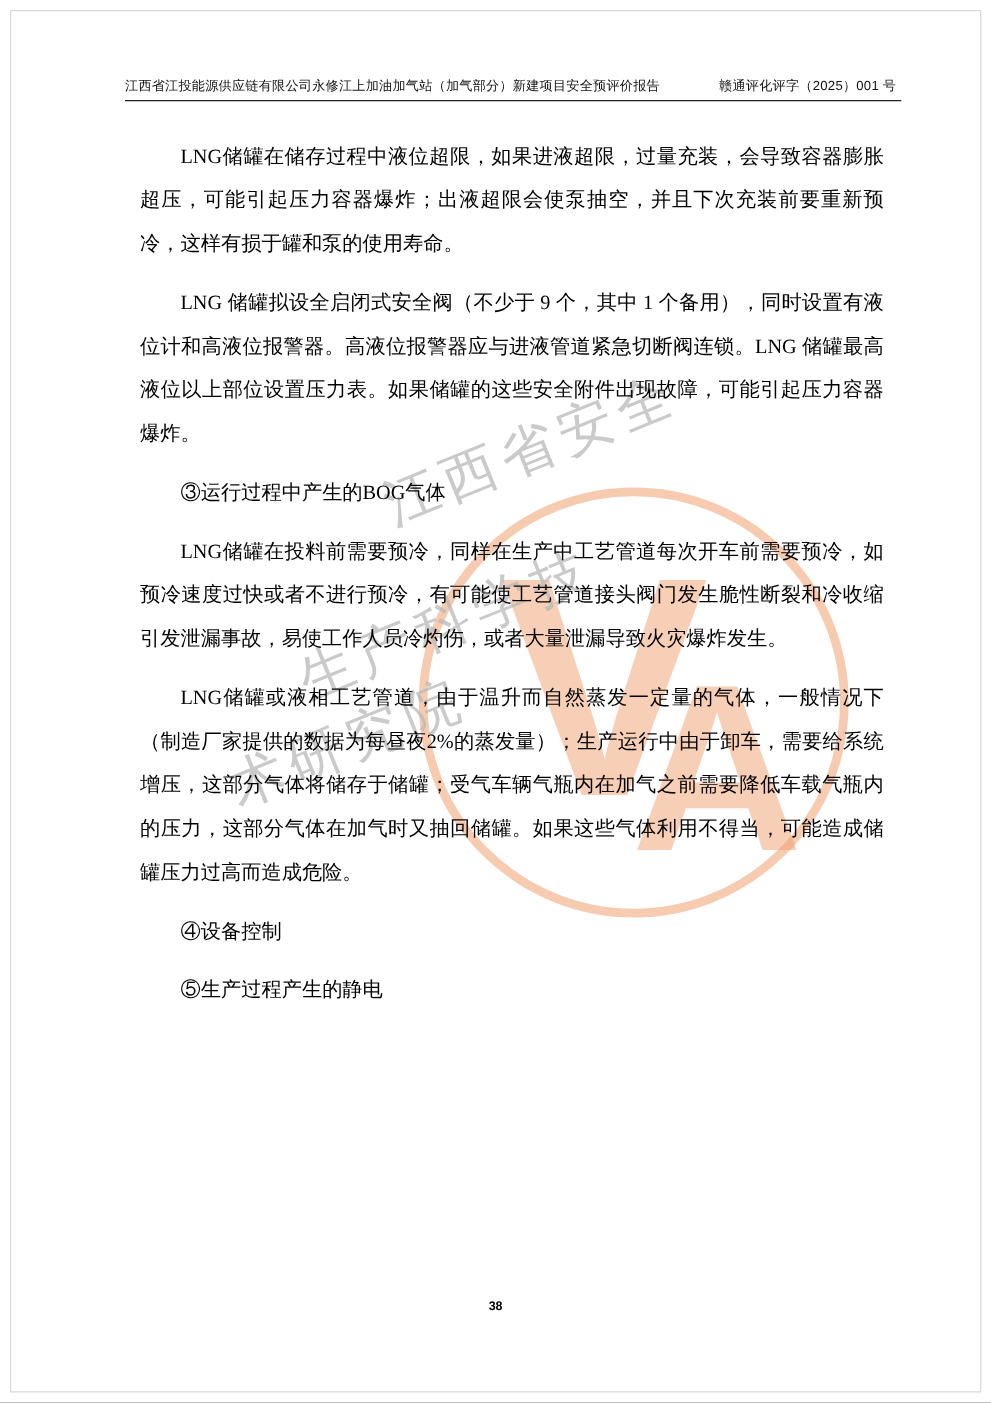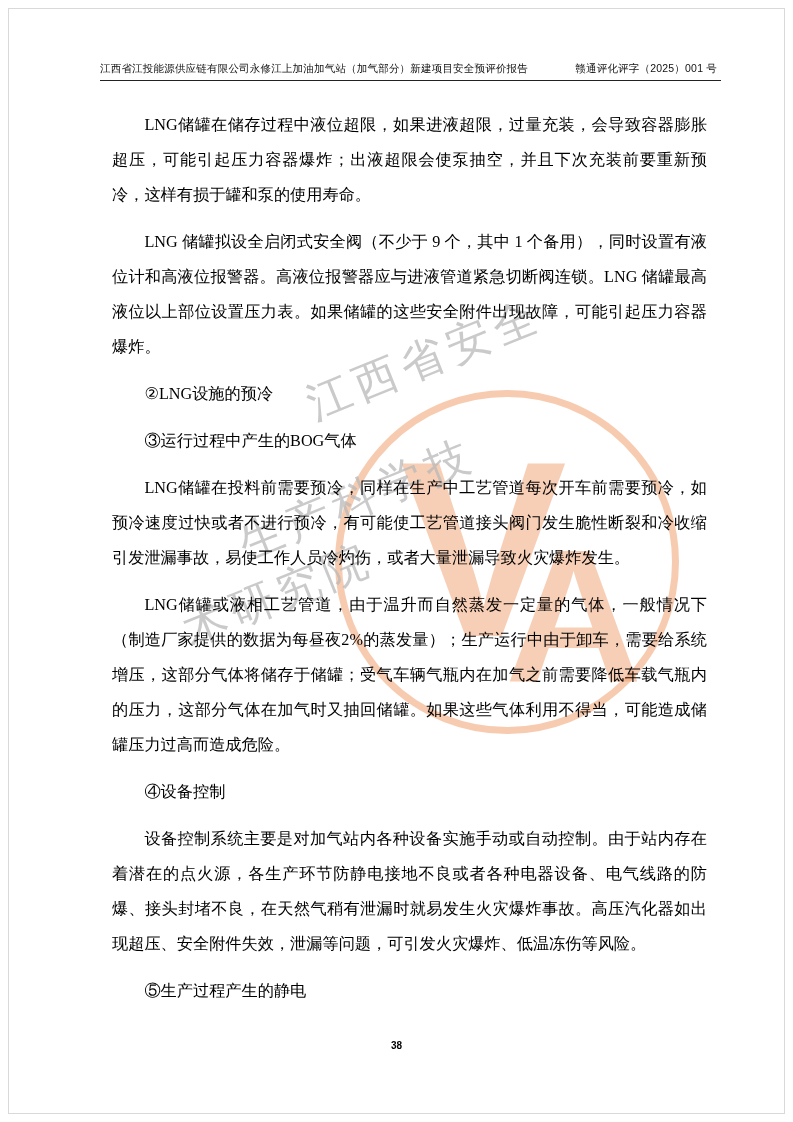--- a/index.html
+++ b/index.html
@@ -168,24 +168,22 @@
 
   <div class="header">
     <span class="h-left">江西省江投能源供应链有限公司永修江上加油加气站（加气部分）新建项目安全预评价报告</span>
     <span class="h-right">赣通评化评字（2025）001 号</span>
   </div>
   <div class="header-rule"></div>
 
   <div class="content">
     <p>LNG储罐在储存过程中液位超限，如果进液超限，过量充装，会导致容器膨胀超压，可能引起压力容器爆炸；出液超限会使泵抽空，并且下次充装前要重新预冷，这样有损于罐和泵的使用寿命。</p>
     <p>LNG 储罐拟设全启闭式安全阀（不少于 9 个，其中 1 个备用），同时设置有液位计和高液位报警器。高液位报警器应与进液管道紧急切断阀连锁。LNG 储罐最高液位以上部位设置压力表。如果储罐的这些安全附件出现故障，可能引起压力容器爆炸。</p>
-    <p>②LNG设施的预冷</p>
     <p>③运行过程中产生的BOG气体</p>
     <p>LNG储罐在投料前需要预冷，同样在生产中工艺管道每次开车前需要预冷，如预冷速度过快或者不进行预冷，有可能使工艺管道接头阀门发生脆性断裂和冷收缩引发泄漏事故，易使工作人员冷灼伤，或者大量泄漏导致火灾爆炸发生。</p>
     <p>LNG储罐或液相工艺管道，由于温升而自然蒸发一定量的气体，一般情况下（制造厂家提供的数据为每昼夜2%的蒸发量）；生产运行中由于卸车，需要给系统增压，这部分气体将储存于储罐；受气车辆气瓶内在加气之前需要降低车载气瓶内的压力，这部分气体在加气时又抽回储罐。如果这些气体利用不得当，可能造成储罐压力过高而造成危险。</p>
     <p>④设备控制</p>
-    <p>设备控制系统主要是对加气站内各种设备实施手动或自动控制。由于站内存在着潜在的点火源，各生产环节防静电接地不良或者各种电器设备、电气线路的防爆、接头封堵不良，在天然气稍有泄漏时就易发生火灾爆炸事故。高压汽化器如出现超压、安全附件失效，泄漏等问题，可引发火灾爆炸、低温冻伤等风险。</p>
     <p>⑤生产过程产生的静电</p>
   </div>
 
   <div class="footer">38</div>
 
 </div>
 
 </body></html>

